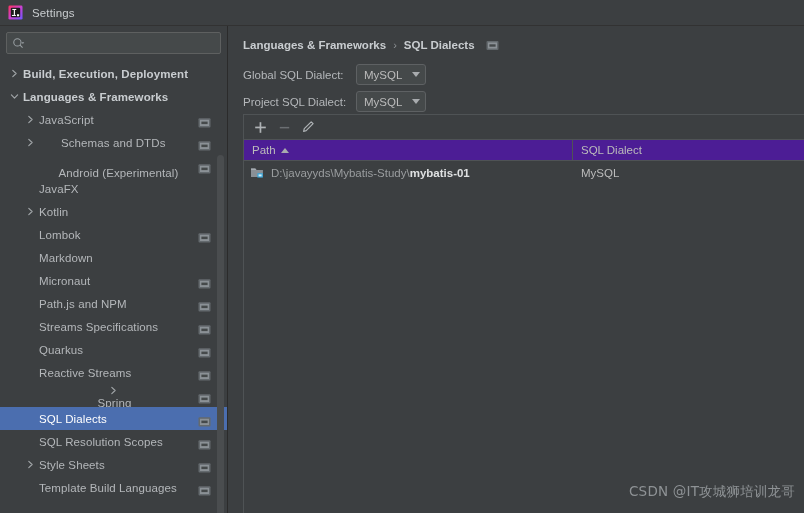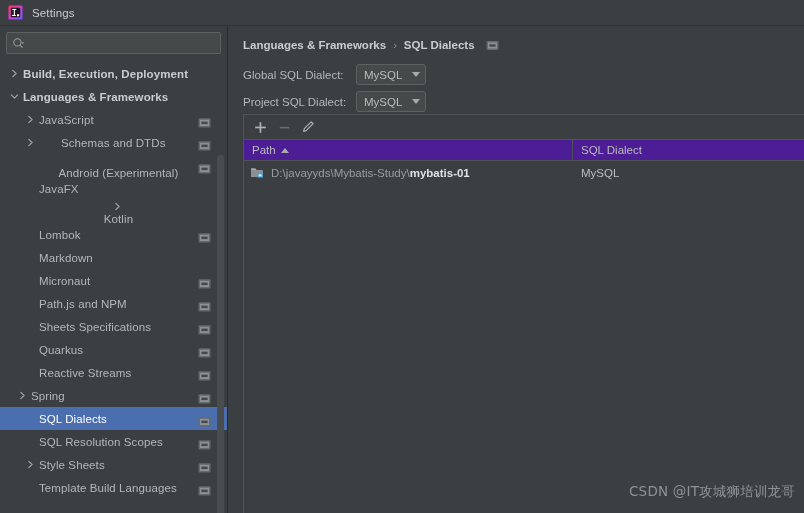--- a/index.html
+++ b/index.html
@@ -235,21 +235,21 @@
           <span class="badge"><svg viewBox="0 0 13 11" width="13" height="11">
               <rect x="0.5" y="0.8" width="12" height="9.2" rx="1" fill="#646a6e"></rect>
               <rect x="2" y="2.3" width="9" height="6.2" fill="#8b9196"></rect>
               <rect x="3.4" y="4.1" width="6.2" height="2.5" fill="#45494a"></rect>
             </svg></span>
         </div>
         <div class="titem" style="padding-left: 24px;">
           <span class="arrow"></span>
           <span class="lbl">JavaFX</span>
         </div>
-        <div class="titem" style="padding-left: 24px; flex-direction: column;">
+        <div class="titem" style="padding-left: 24px;">
           <span class="arrow">
             <svg width="9" height="9" viewBox="0 0 9 9">
               <path d="M2.8 1.4 L6.1 4.5 L2.8 7.6" fill="none" stroke="#a0a4a7" stroke-width="1.2" stroke-linecap="round" stroke-linejoin="round"></path>
             </svg>
           </span>
           <span class="lbl">Kotlin</span>
         </div>
         <div class="titem" style="padding-left: 24px;">
           <span class="arrow"></span>
           <span class="lbl">Lombok</span>
@@ -276,21 +276,21 @@
           <span class="arrow"></span>
           <span class="lbl">Path.js and NPM</span>
           <span class="badge"><svg viewBox="0 0 13 11" width="13" height="11">
               <rect x="0.5" y="0.8" width="12" height="9.2" rx="1" fill="#646a6e"></rect>
               <rect x="2" y="2.3" width="9" height="6.2" fill="#8b9196"></rect>
               <rect x="3.4" y="4.1" width="6.2" height="2.5" fill="#45494a"></rect>
             </svg></span>
         </div>
         <div class="titem" style="padding-left: 24px;">
           <span class="arrow"></span>
-          <span class="lbl">Sheets Specifications</span>
+          <span class="lbl">Streams Specifications</span>
           <span class="badge"><svg viewBox="0 0 13 11" width="13" height="11">
               <rect x="0.5" y="0.8" width="12" height="9.2" rx="1" fill="#646a6e"></rect>
               <rect x="2" y="2.3" width="9" height="6.2" fill="#8b9196"></rect>
               <rect x="3.4" y="4.1" width="6.2" height="2.5" fill="#45494a"></rect>
             </svg></span>
         </div>
         <div class="titem" style="padding-left: 24px;">
           <span class="arrow"></span>
           <span class="lbl">Quarkus</span>
           <span class="badge"><svg viewBox="0 0 13 11" width="13" height="11">
@@ -301,21 +301,21 @@
         </div>
         <div class="titem" style="padding-left: 24px;">
           <span class="arrow"></span>
           <span class="lbl">Reactive Streams</span>
           <span class="badge"><svg viewBox="0 0 13 11" width="13" height="11">
               <rect x="0.5" y="0.8" width="12" height="9.2" rx="1" fill="#646a6e"></rect>
               <rect x="2" y="2.3" width="9" height="6.2" fill="#8b9196"></rect>
               <rect x="3.4" y="4.1" width="6.2" height="2.5" fill="#45494a"></rect>
             </svg></span>
         </div>
-        <div class="titem" style="padding-left: 16px;">
+        <div class="titem" style="padding-left: 16px; flex-direction: column;">
           <span class="arrow">
             <svg width="9" height="9" viewBox="0 0 9 9">
               <path d="M2.8 1.4 L6.1 4.5 L2.8 7.6" fill="none" stroke="#a0a4a7" stroke-width="1.2" stroke-linecap="round" stroke-linejoin="round"></path>
             </svg>
           </span>
           <span class="lbl">Spring</span>
           <span class="badge"><svg viewBox="0 0 13 11" width="13" height="11">
               <rect x="0.5" y="0.8" width="12" height="9.2" rx="1" fill="#646a6e"></rect>
               <rect x="2" y="2.3" width="9" height="6.2" fill="#8b9196"></rect>
               <rect x="3.4" y="4.1" width="6.2" height="2.5" fill="#45494a"></rect>

